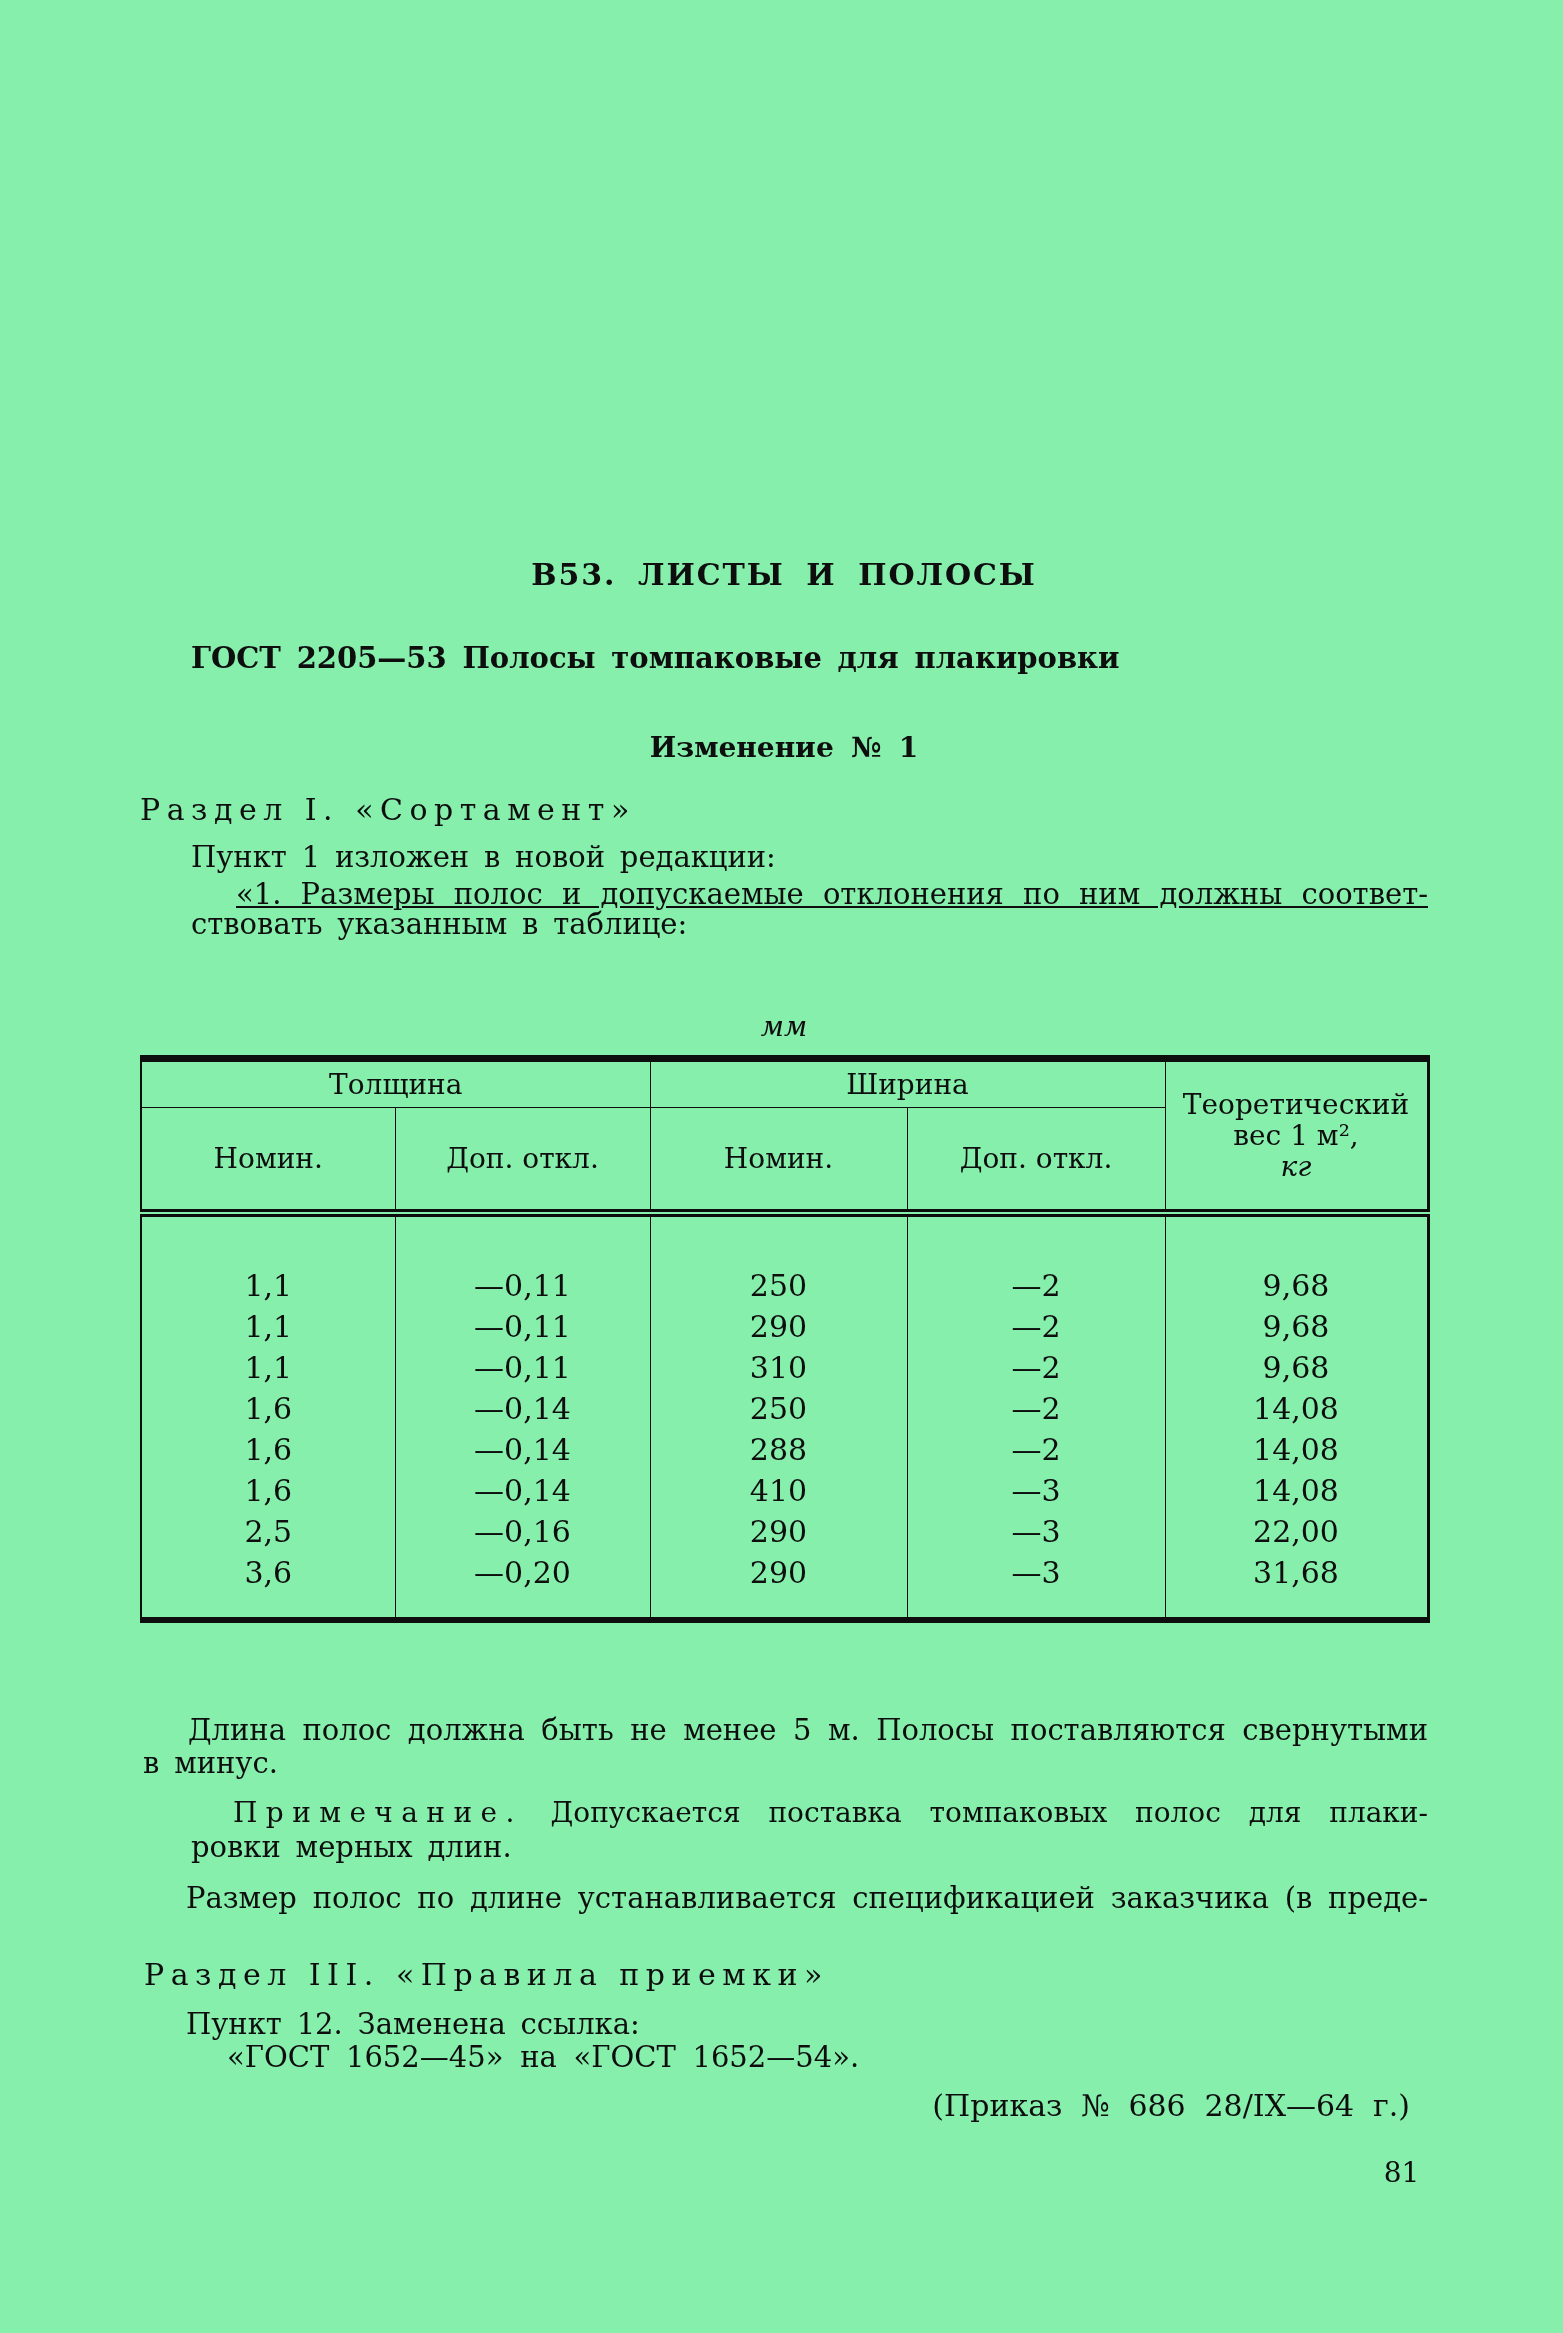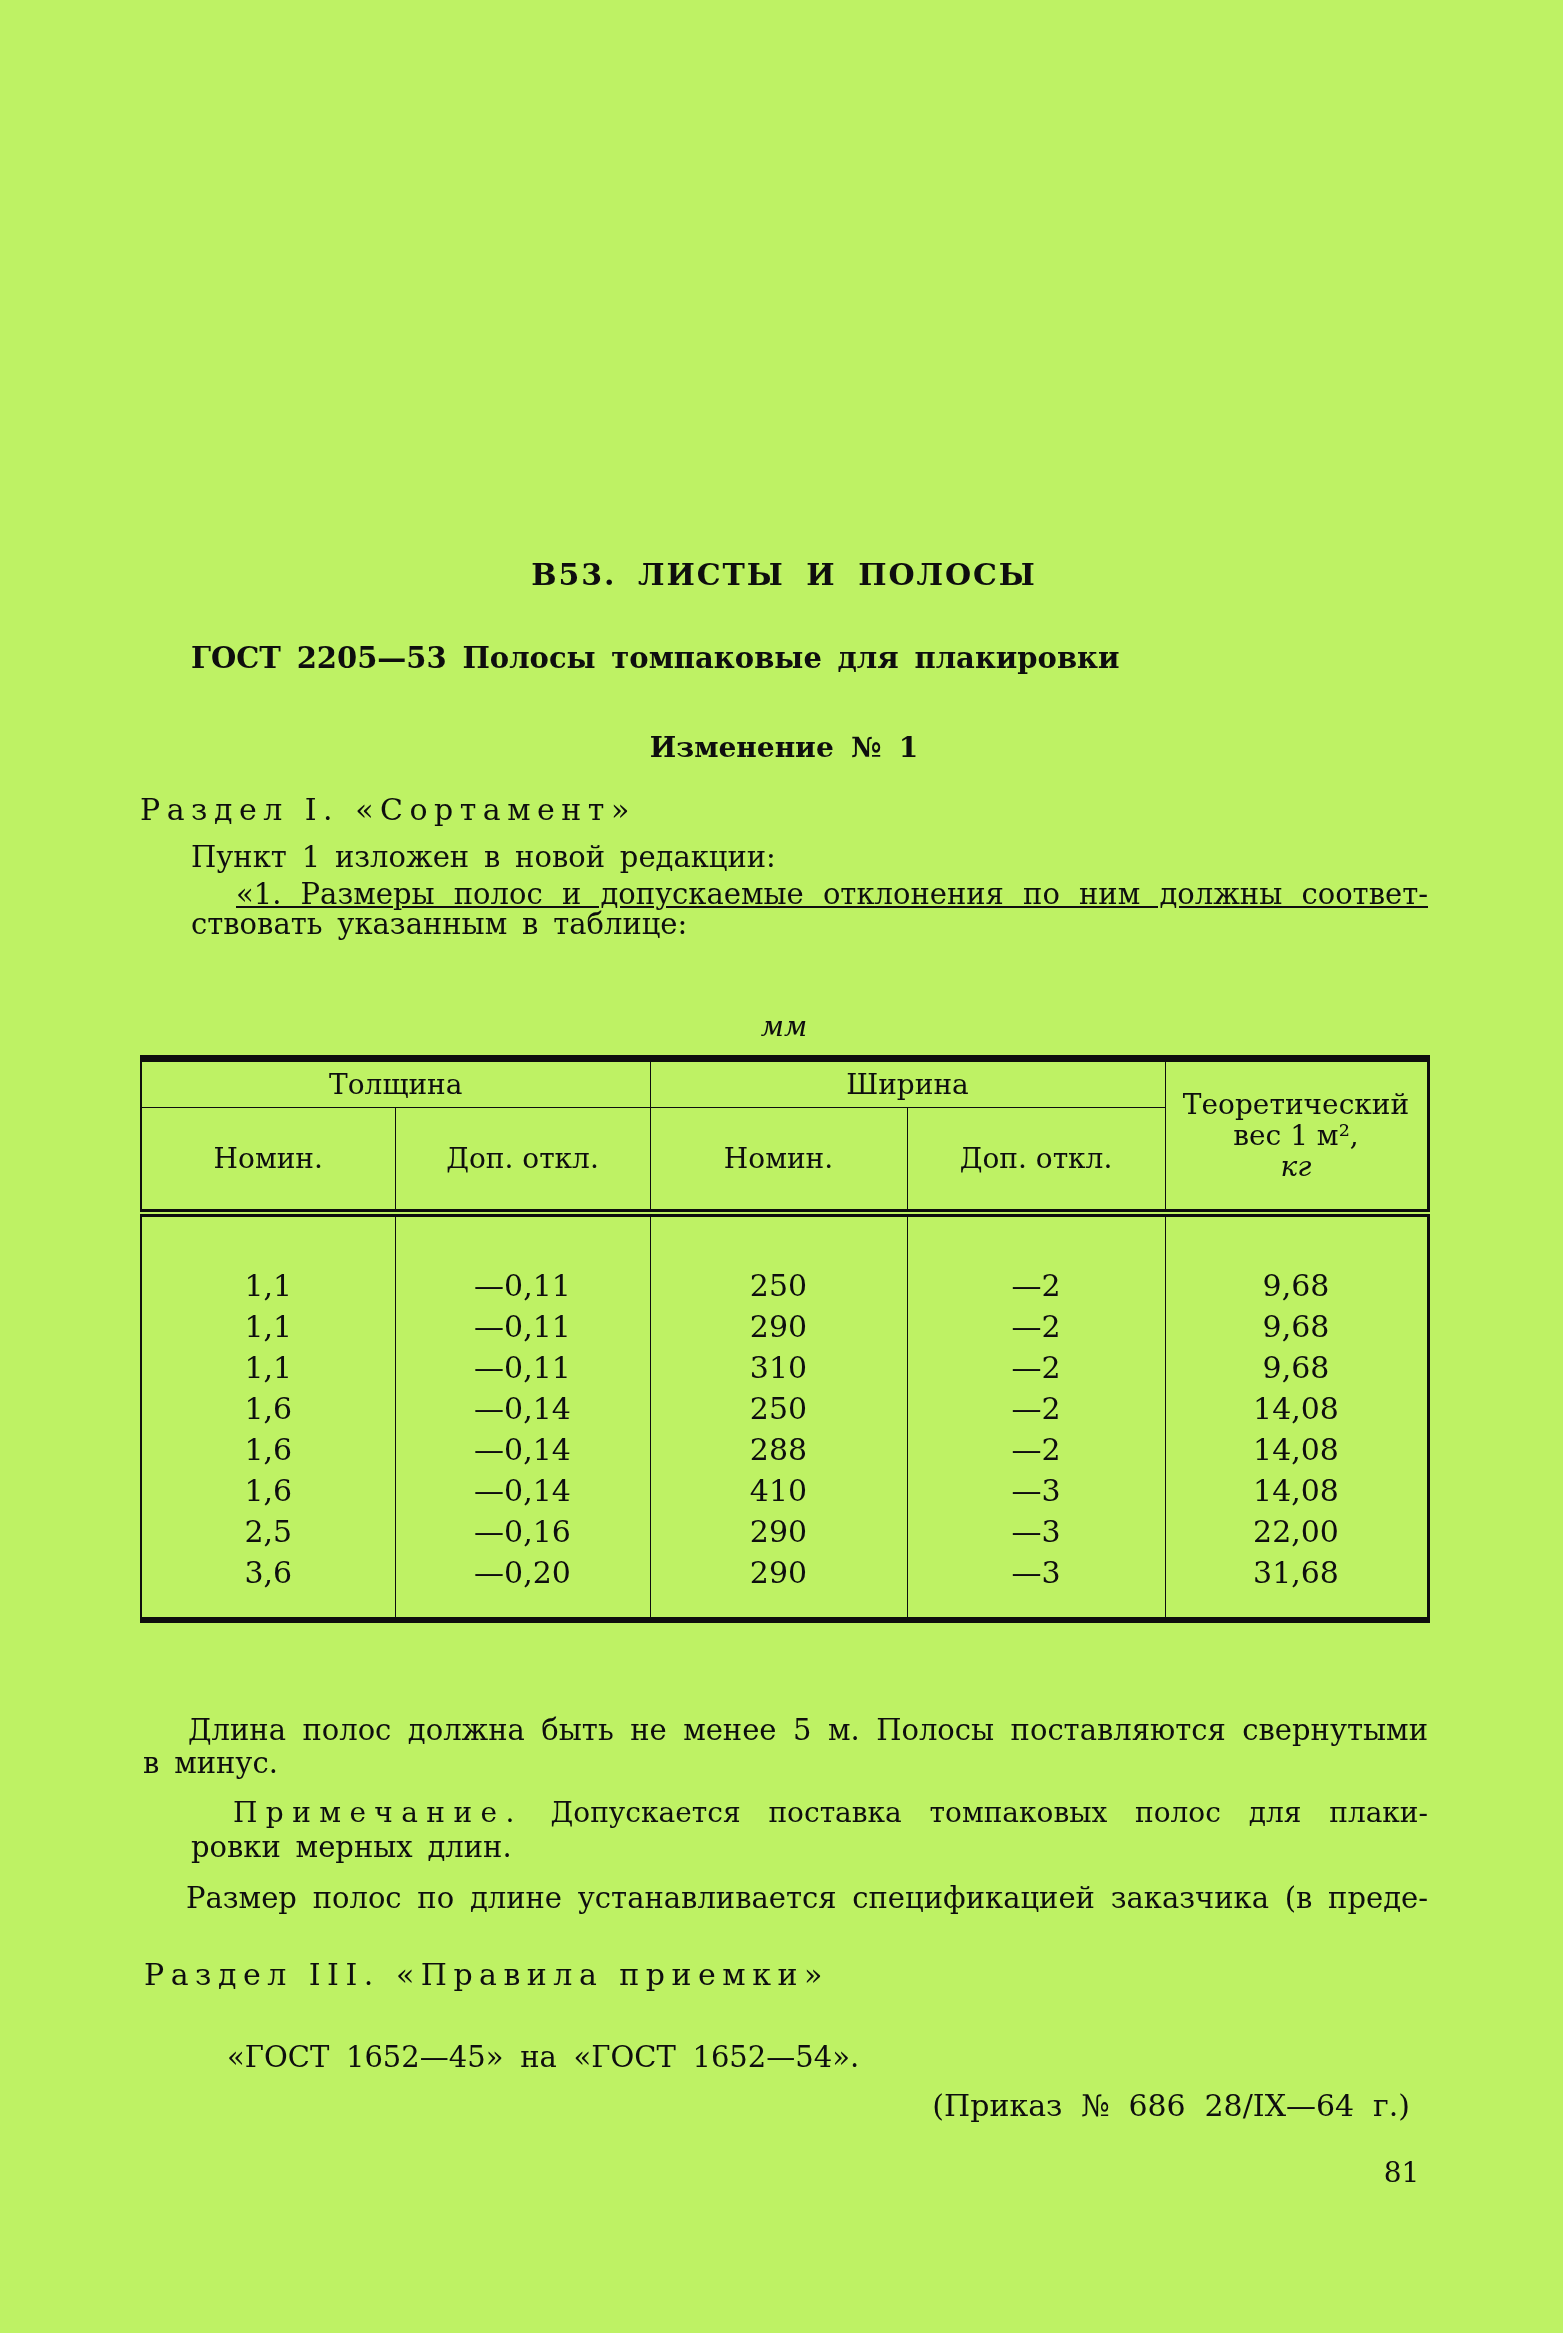--- a/index.html
+++ b/index.html
@@ -1,20 +1,20 @@
 <!DOCTYPE html>
 <html style="font-size:15px"><head>
 <meta charset="utf-8">
 <style>
   html,body{margin:0;padding:0;background:#888;}
   .page{
     position:relative;
     width:1563px;height:2333px;
     margin:0 auto;
-    background:#bef264;
+    background:#86efac;
     color:#0e0e0e;
     font-family:"DejaVu Serif","Liberation Serif",serif;
     overflow:hidden;
   }
   .line{position:absolute;line-height:35px;font-size:29px;white-space:nowrap;}
   .just{white-space:normal;text-align:justify;text-align-last:justify;}
   .center{left:140px;width:1288px;text-align:center;white-space:normal;}
   .bold{font-weight:bold;}
   .it{font-style:italic;}
 
@@ -168,20 +168,21 @@
   <div class="line just len-l1">Длина полос должна быть не менее 5 м. Полосы поставляются свернутыми</div>
   <div class="line len-l2">в минус.</div>
 
   <div class="line just note-l1"><span class="note-label">Примечание.</span> <span>Допускается поставка томпаковых полос для плаки-</span></div>
   <div class="line note-l2">ровки мерных длин.</div>
 
   <div class="line just size-l1">Размер полос по длине устанавливается спецификацией заказчика (в преде-</div>
 
   <div class="line sec3">Раздел III. «Правила приемки»</div>
 
+  <div class="line cl12-intro">Пункт 12. Заменена ссылка:</div>
   <div class="line cl12-change">«ГОСТ 1652—45» на «ГОСТ 1652—54».</div>
 
   <div class="line order">(Приказ № 686 28/IX—64 г.)</div>
 
   <div class="line pagenum">81</div>
 
 </div>
 
 
 </body></html>

